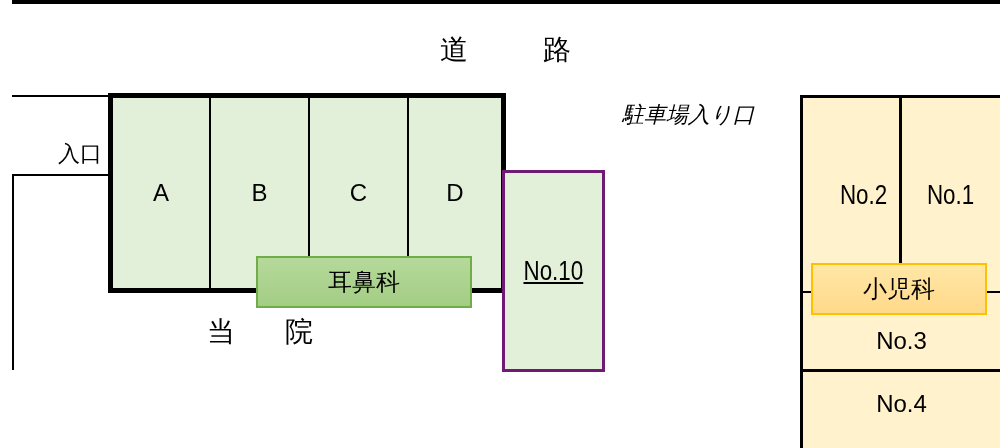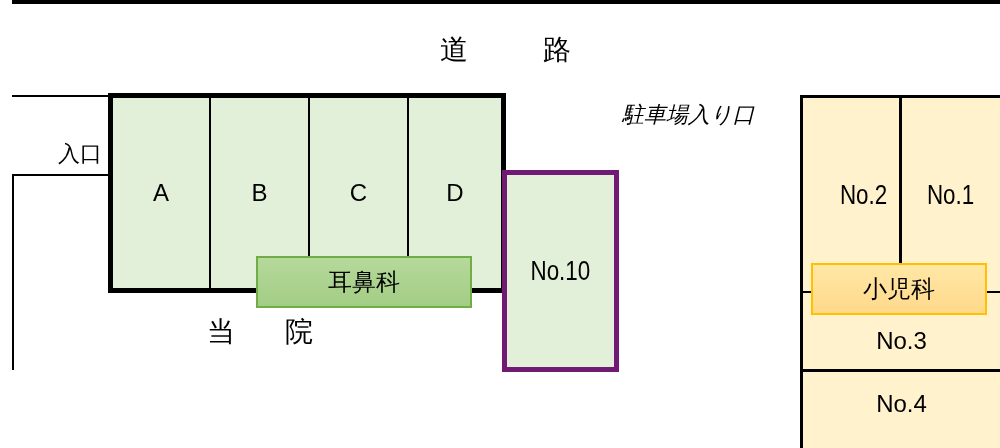--- a/index.html
+++ b/index.html
@@ -43,21 +43,21 @@
   <span style="font-size:24px; font-family:'Liberation Sans',sans-serif;">C</span>
 </div>
 <div class="slot" style="left:409px; top:98px; width:92px; height:190px;">
   <span style="font-size:24px; font-family:'Liberation Sans',sans-serif;">D</span>
 </div>
 
 <div class="slot" style="left:256px; top:256px; width:216px; height:52px; background:linear-gradient(#b5d99a,#a3cd85); border:2px solid #70ad47;">
   <span style="font-size:24px;text-align:center;">耳鼻科</span>
 </div>
 
-<div class="slot green" style="left:502px; top:170px; width:117px; height:202px; border:5px solid #701a75;">
+<div class="slot green" style="left:502px; top:170px; width:103px; height:202px; border:3px solid #701a75;text-decoration:underline;">
   <span class="narrow" style="font-size:28px;">No.10</span>
 </div>
 
 <div class="label" style="left:207px; top:318px; font-size:28px;">当</div>
 <div class="label" style="left:285px; top:318px; font-size:28px;">院</div>
 
 <div class="label" style="left:622px; top:104px; font-size:22px;font-style:italic;">駐車場入り口</div>
 
 <div class="abs yellow" style="left:800px; top:95px; width:210px; height:360px; border:3px solid #000; border-right:none;"></div>
 <div class="line" style="left:899px; top:96px; width:3px; height:170px;"></div>

